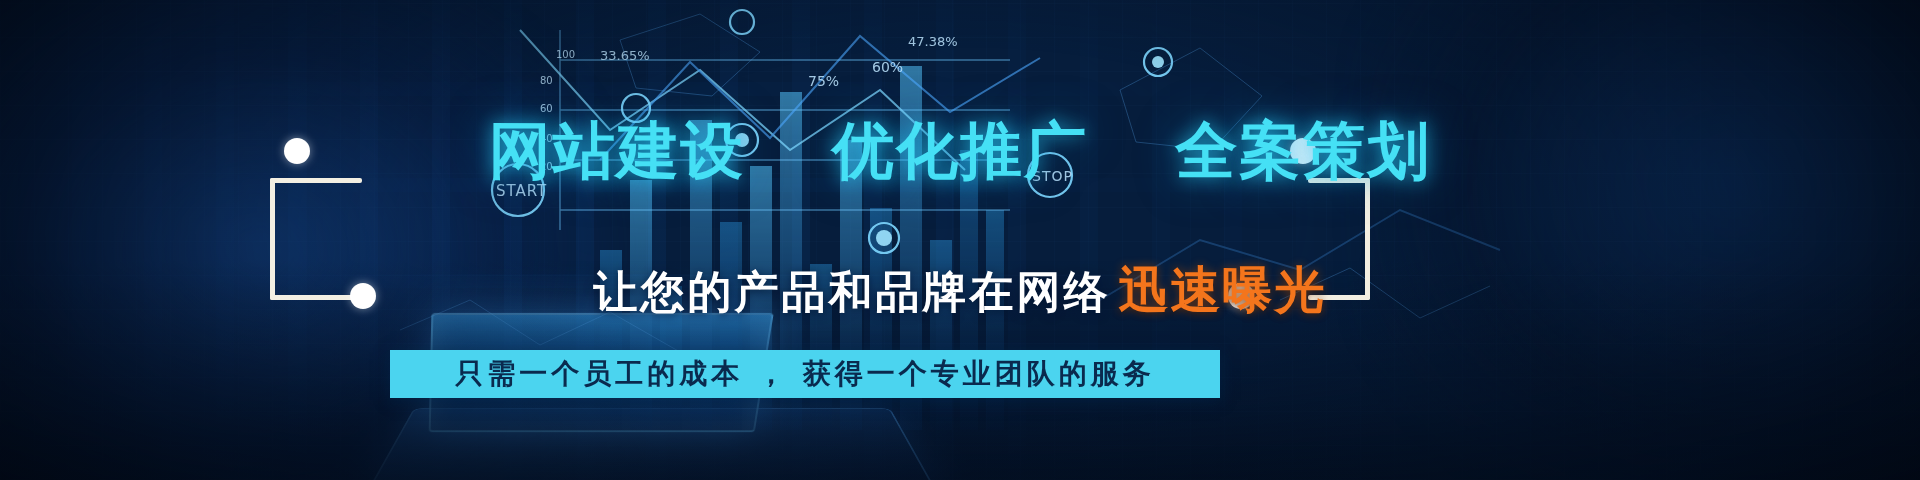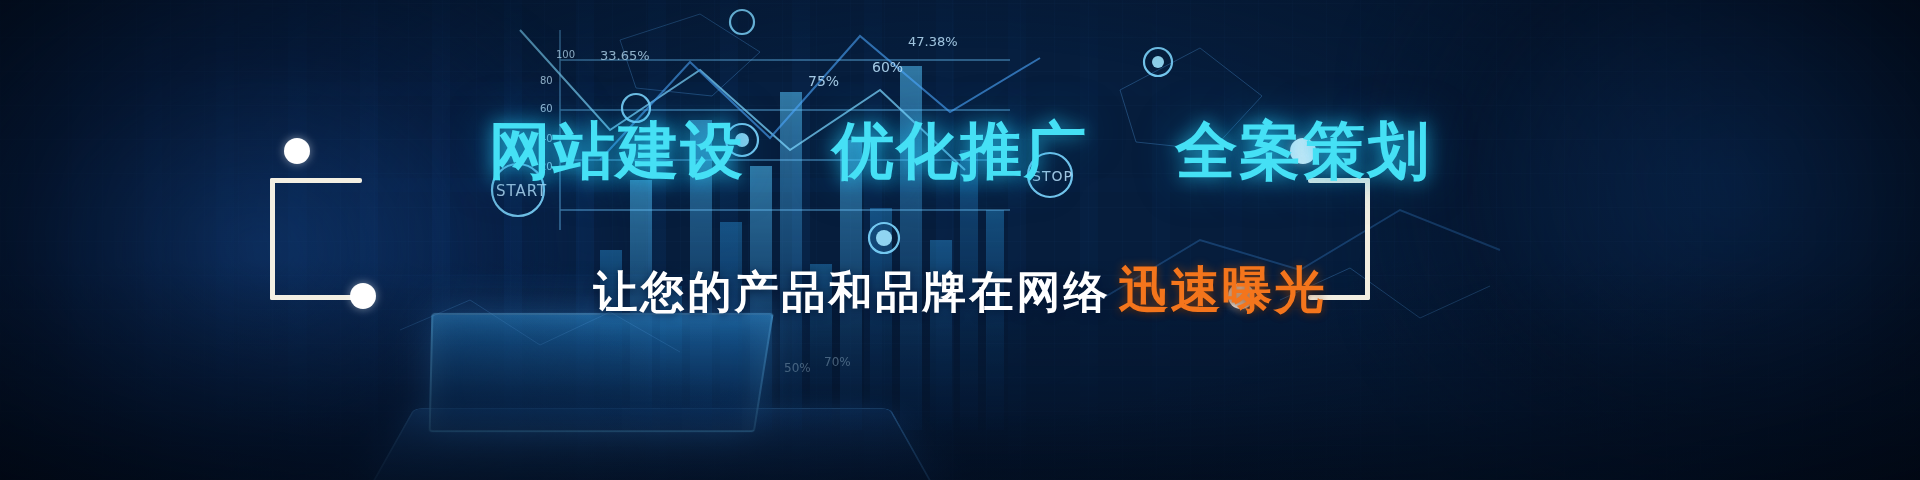--- a/index.html
+++ b/index.html
@@ -272,15 +272,18 @@
       <span class="gap"></span>
       <span>优化推广</span>
       <span class="gap"></span>
       <span>全案策划</span>
     </div>
 
     <div class="subline">
       <span>让您的产品和品牌在网络</span><span class="hl">迅速曝光</span>
     </div>
 
+    <div class="ribbon">
+      <span class="ribbon-text">只需一个员工的成本 ， 获得一个专业团队的服务</span>
+    </div>
 
   </div>
 </div>
 
 </body></html>

